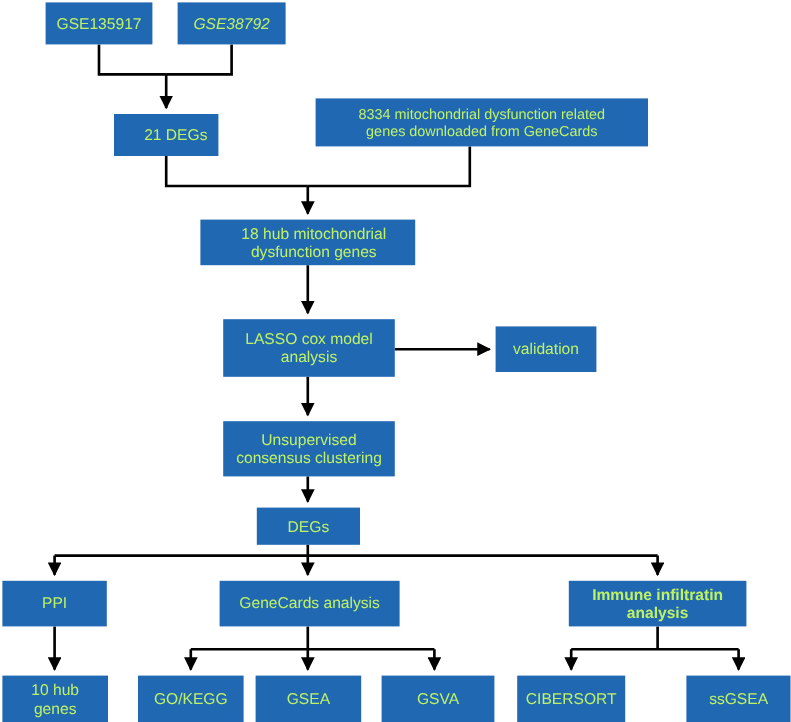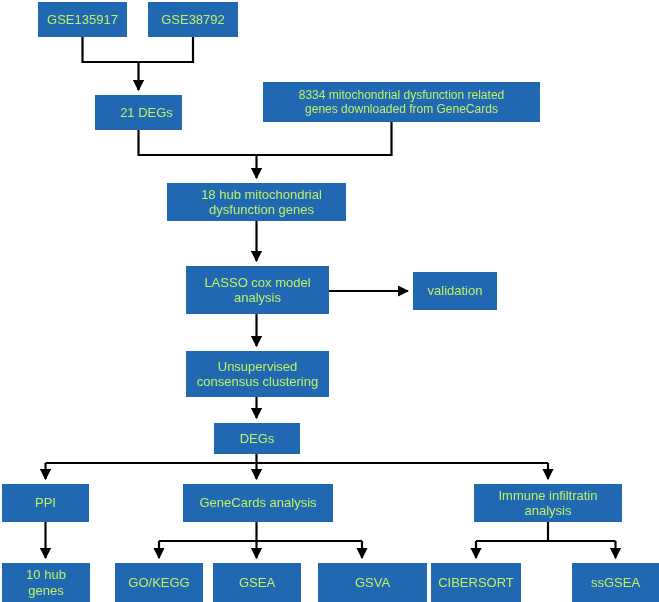--- a/index.html
+++ b/index.html
@@ -87,21 +87,21 @@
 
       <path d="M 476 541 L 615.5 541"></path>
       <path d="M 548 522 L 548 541"></path>
       <path marker-end="url(#arrowhead)" d="M 476 541 L 476 558"></path>
       <path marker-end="url(#arrowhead)" d="M 615.5 541 L 615.5 558"></path>
     </g>
   </svg>
 
   <div class="node fs13" style="left:38px; top:2px; width:89px; height:35px;">GSE135917</div>
 
-  <div class="node fs13" style="left:148px; top:2px; width:90px; height:35px;">GSE38792</div>
+  <div class="node fs13" style="left:148px; top:2px; width:90px; height:35px;font-style:italic;">GSE38792</div>
 
   <div class="node fs13" style="left:95px; top:95px; width:87px; height:35px;padding-left:20px;">21 DEGs</div>
 
   <div class="node fs115" style="left:263px; top:82px; width:277px; height:40px;">8334 mitochondrial dysfunction related
 genes  downloaded from GeneCards</div>
 
   <div class="node fs13" style="left:167px; top:183px; width:179px; height:38px;padding-left:14px;">18 hub mitochondrial
 dysfunction genes</div>
 
   <div class="node fs13" style="left:186px; top:266px; width:143px; height:48px;">LASSO cox model
@@ -111,29 +111,29 @@
 
   <div class="node fs13" style="left:186px; top:351px; width:143px; height:46px;">Unsupervised
 consensus clustering</div>
 
   <div class="node fs13" style="left:214px; top:423px; width:86px; height:31px;">DEGs</div>
 
   <div class="node fs13" style="left:2px; top:484px; width:87px; height:38px;">PPI</div>
 
   <div class="node fs13" style="left:183px; top:484px; width:150px; height:38px;">GeneCards analysis</div>
 
-  <div class="node fs13" style="left:474px; top:484px; width:148px; height:38px;">Immune infiltratin
+  <div class="node fs13" style="left:474px; top:484px; width:148px; height:38px;font-weight:bold;">Immune infiltratin
 analysis</div>
 
   <div class="node fs13" style="left:2px; top:563px; width:88px; height:39px;">10 hub
 genes</div>
 
   <div class="node fs13" style="left:115px; top:563px; width:88px; height:39px;">GO/KEGG</div>
 
   <div class="node fs13" style="left:213px; top:563px; width:88px; height:39px;">GSEA</div>
 
-  <div class="node fs13" style="left:318px; top:563px; width:109px; height:39px;">GSVA</div>
+  <div class="node fs13" style="left:318px; top:563px; width:94px; height:39px;">GSVA</div>
 
   <div class="node fs13" style="left:431px; top:563px; width:90px; height:39px;">CIBERSORT</div>
 
   <div class="node fs13" style="left:572px; top:563px; width:87px; height:39px;">ssGSEA</div>
 
 </div>
 
 </body></html>

